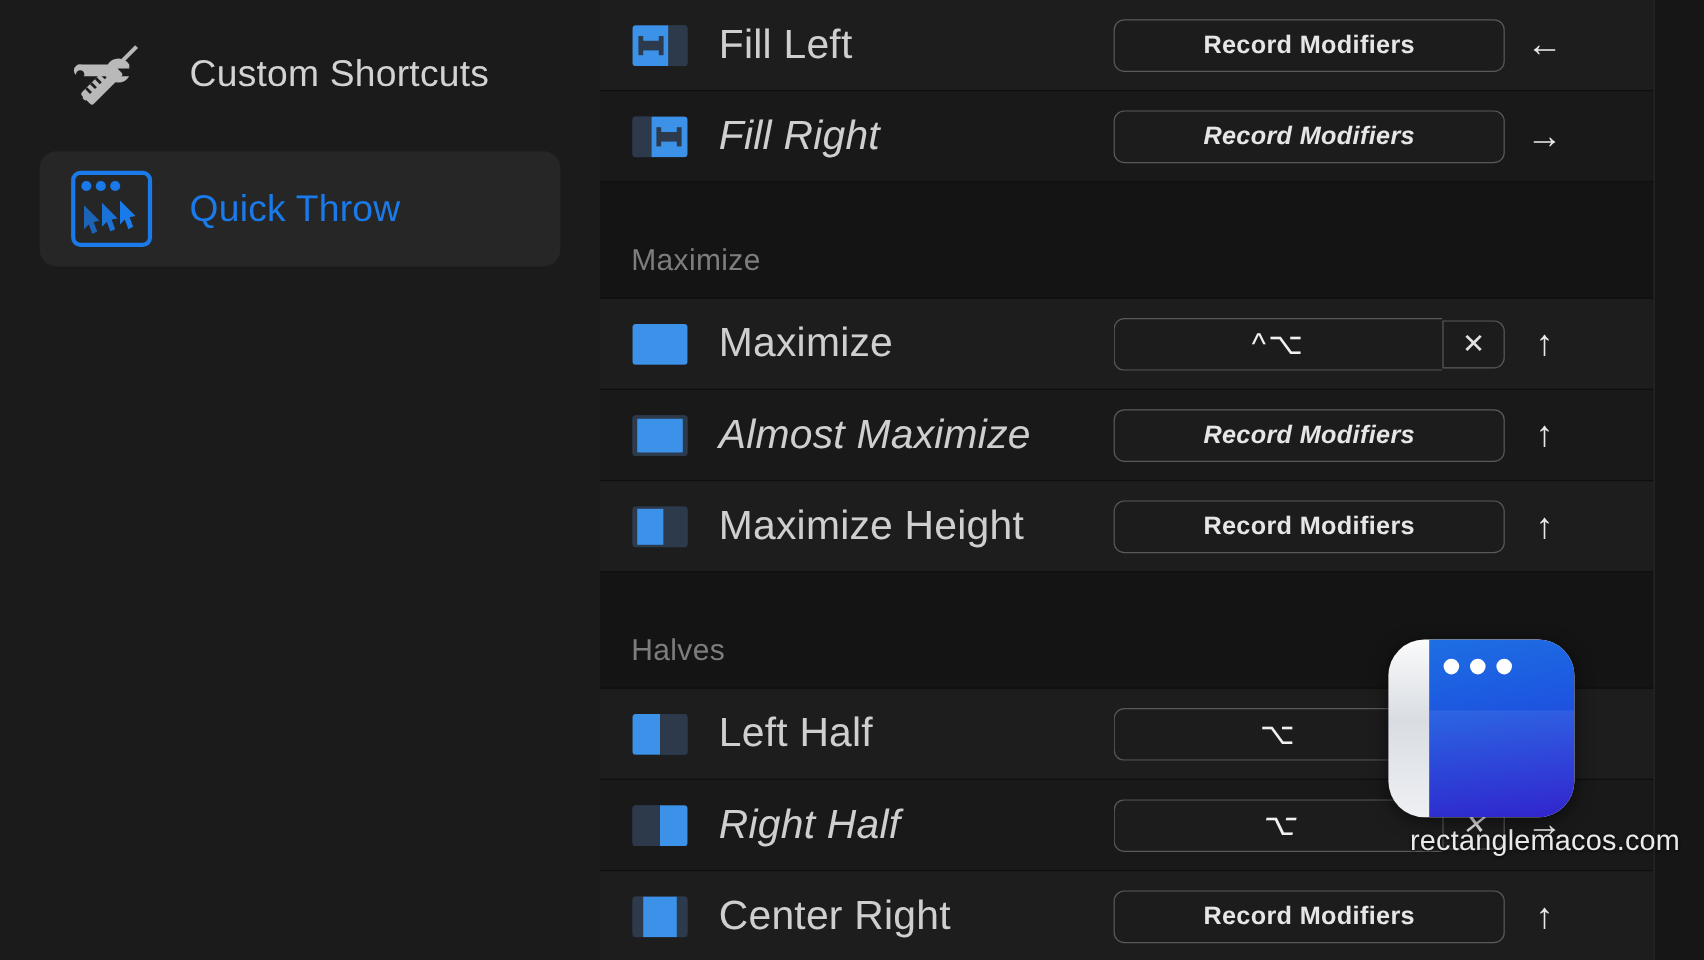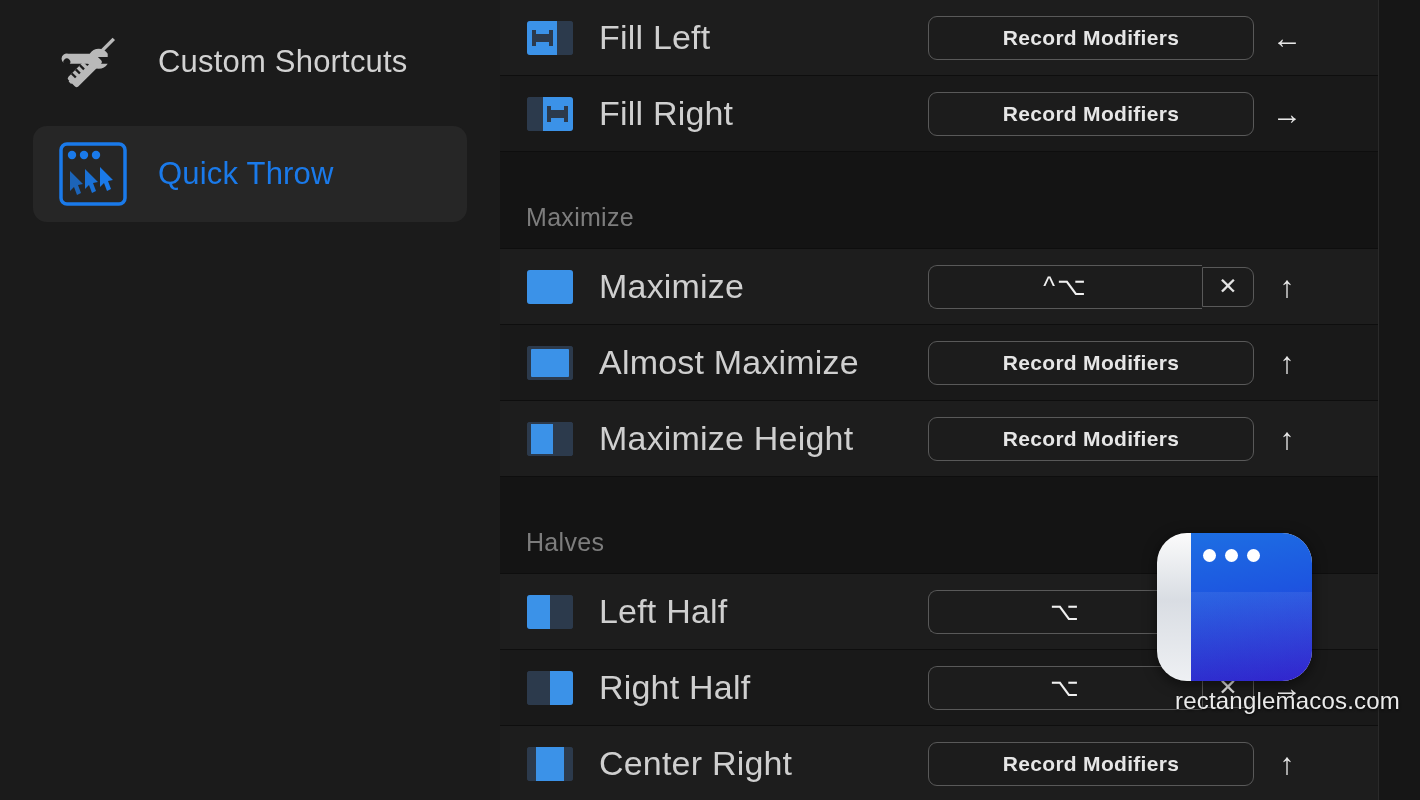--- a/index.html
+++ b/index.html
@@ -64,21 +64,21 @@
   }
   .row {
     position: relative;
     display: flex;
     align-items: center;
     height: 76px;
     width: 878px;
     border-bottom: 1px solid #0e0e0e;
   }
   .row.odd  { background: #1d1d1d; }
-  .row.even { background: #191919; }
+  .row.even { background: #191919; font-style: italic; }
   .section-head {
     height: 97px;
     width: 878px;
     background: #141414;
     display: flex;
     align-items: flex-end;
     padding: 0 0 16px 26px;
     border-bottom: 1px solid #0e0e0e;
   }
   .section-head span {

